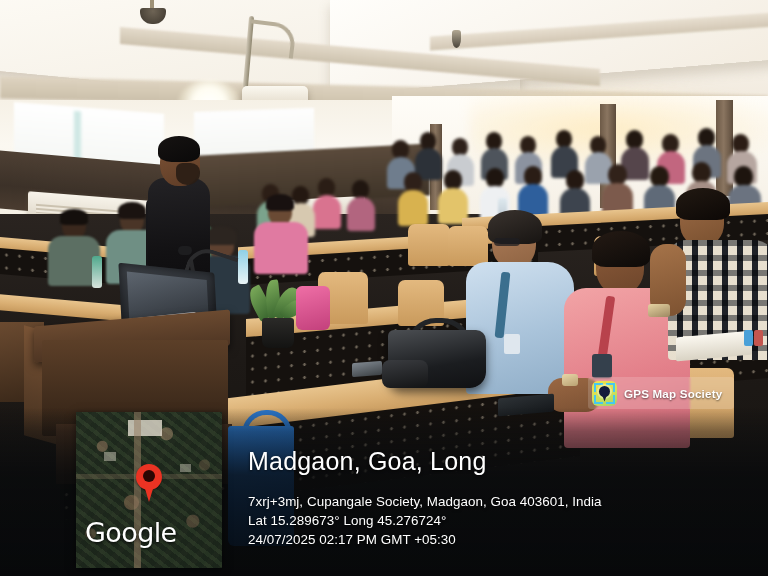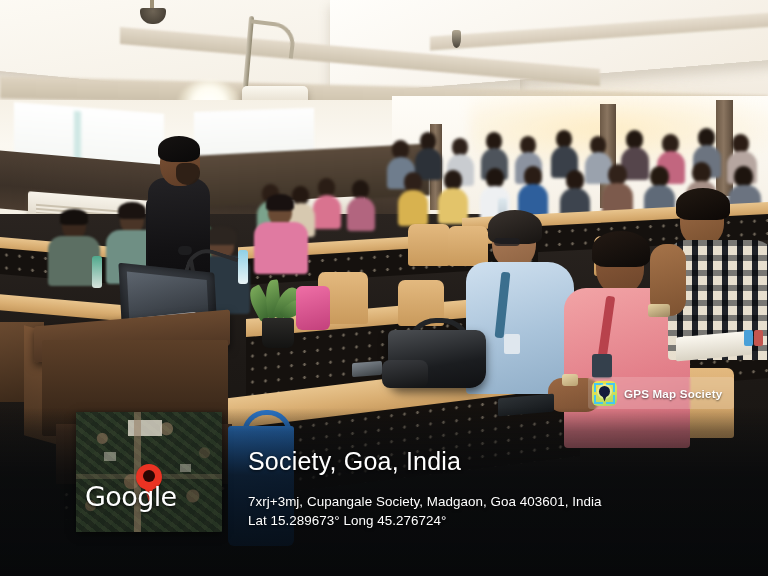--- a/index.html
+++ b/index.html
@@ -158,21 +158,21 @@
   
   .bluebag{position:absolute;left:228px;top:426px;width:66px;height:120px;
     background:linear-gradient(170deg,#2f7fd6,#1357a8 60%,#0d4486);border-radius:3px 3px 6px 6px;}
   .bluebag-h{position:absolute;left:242px;top:410px;width:40px;height:26px;
     border:5px solid #2a75c8;border-bottom:none;border-radius:24px 24px 0 0;}
 
   
   .ov-scrim{position:absolute;left:0;bottom:0;width:768px;height:168px;
     background:linear-gradient(180deg,rgba(10,12,14,0) 0%,rgba(10,12,14,.42) 14%,rgba(8,10,12,.80) 40%,rgba(6,8,10,.90) 100%);}
 
-  .ov-map{position:absolute;left:76px;top:412px;width:146px;height:120px;overflow:hidden;
+  .ov-map{position:absolute;left:76px;top:412px;width:146px;height:156px;overflow:hidden;
     background:#000000;box-shadow:0 2px 8px rgba(0,0,0,.5);}
   .ov-map .sat{position:absolute;inset:0;
     background:
       radial-gradient(circle at 18% 22%,rgba(150,120,95,.55) 0 5px,rgba(0,0,0,0) 6px),
       radial-gradient(circle at 62% 14%,rgba(170,140,110,.5) 0 6px,rgba(0,0,0,0) 7px),
       radial-gradient(circle at 38% 58%,rgba(140,108,82,.55) 0 7px,rgba(0,0,0,0) 8px),
       radial-gradient(circle at 80% 70%,rgba(120,96,74,.5) 0 6px,rgba(0,0,0,0) 7px),
       radial-gradient(circle at 10% 78%,rgba(128,100,78,.45) 0 5px,rgba(0,0,0,0) 6px),
       radial-gradient(circle at 88% 34%,rgba(110,92,70,.45) 0 5px,rgba(0,0,0,0) 6px),
       repeating-linear-gradient(38deg,rgba(40,58,36,.65) 0 4px,rgba(24,36,24,.7) 4px 9px),
@@ -516,24 +516,25 @@
     <div class="bld" style="left:104px;top:52px;width:11px;height:8px;opacity:.5;"></div>
     <div class="rd" style="left:58px;top:0;width:7px;height:156px;"></div>
     <div class="rd" style="left:0;top:62px;width:146px;height:5px;opacity:.5;"></div>
     <div class="ov-pin">
         <div class="dot"></div>
       </div>
     <div class="ov-gwm">Google</div>
   </div>
 
   <div class="ov-text">
-    <div class="ov-title">Society, Goa, India</div>
+    <div class="ov-title">Madgaon, Goa, Long</div>
     <div class="ov-sub">
       <div class="ov-line">7xrj+3mj, Cupangale Society, Madgaon, Goa 403601, India</div>
       <div class="ov-line">Lat 15.289673° Long 45.276724°</div>
+      <div class="ov-line">24/07/2025 02:17 PM GMT +05:30</div>
     </div>
   </div>
 
   <div class="ov-badge">
     <div class="app">
       <div class="br tl"></div>
       <div class="br tr"></div>
       <div class="br bl"></div>
       <div class="br brr"></div>
       <div class="pin"></div>

